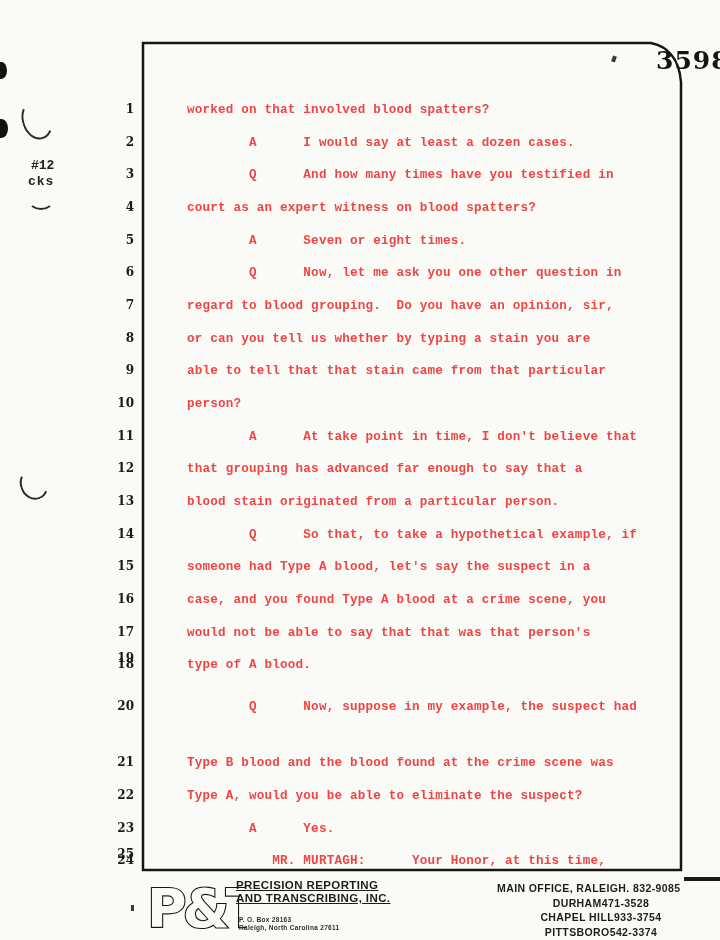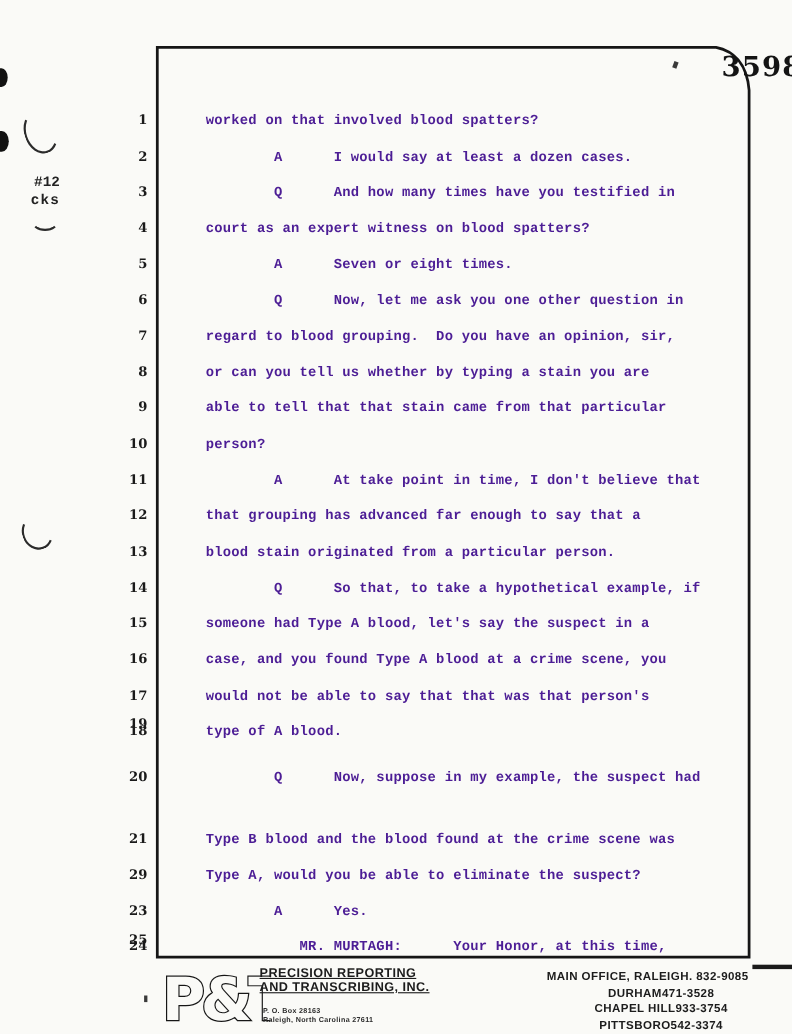--- a/index.html
+++ b/index.html
@@ -11,21 +11,21 @@
 
   .page-number {
     position:absolute; left:656px; top:46px;
     font:700 25px "DejaVu Serif", serif; letter-spacing:1px; color:#141414;
   }
 
   .lines { position:absolute; left:0; top:0; width:720px; }
   .tl { position:absolute; left:0; display:flex; align-items:baseline; }
   .ln { width:134px; text-align:right; font:700 12px "DejaVu Serif", serif; color:#1a1a1a; }
   .lt { margin-left:53px; font:600 12.6px/14px "Liberation Mono", monospace;
-        letter-spacing:0.2px; white-space:pre; color:#4c1d95;margin-top:40px; }
+        letter-spacing:0.2px; white-space:pre; color:#ef4444;margin-top:40px; }
 
   .margin-note { position:absolute; font:700 13px "Liberation Mono", monospace; color:#222; }
   .note1 { left:31px; top:158px; }
   .note2 { left:28px; top:174px; letter-spacing:1px; }
 
   
   .edge-mark { position:absolute; background:#121212; }
   .em1 { left:0; top:62px;  width:7px; height:17px; border-radius:0 80% 80% 0 / 0 50% 50% 0; }
   .em2 { left:0; top:119px; width:8px; height:19px; border-radius:0 80% 80% 0 / 0 50% 50% 0; }
   .arc { position:absolute; border:2.2px solid #2b2b2b; border-radius:50%; }
@@ -153,21 +153,21 @@
       </div>
     <div class="tl" style="top:660px">
         <span class="ln">20</span>
         <span class="lt">        Q      Now, suppose in my example, the suspect had</span>
       </div>
     <div class="tl" style="top:716px">
         <span class="ln">21</span>
         <span class="lt">Type B blood and the blood found at the crime scene was</span>
       </div>
     <div class="tl" style="top:749px">
-        <span class="ln">29</span>
+        <span class="ln">22</span>
         <span class="lt">Type A, would you be able to eliminate the suspect?</span>
       </div>
     <div class="tl" style="top:782px">
         <span class="ln">23</span>
         <span class="lt">        A      Yes.</span>
       </div>
     <div class="tl" style="top:814px">
         <span class="ln">24</span>
         <span class="lt">           MR. MURTAGH:      Your Honor, at this time,</span>
       </div>

